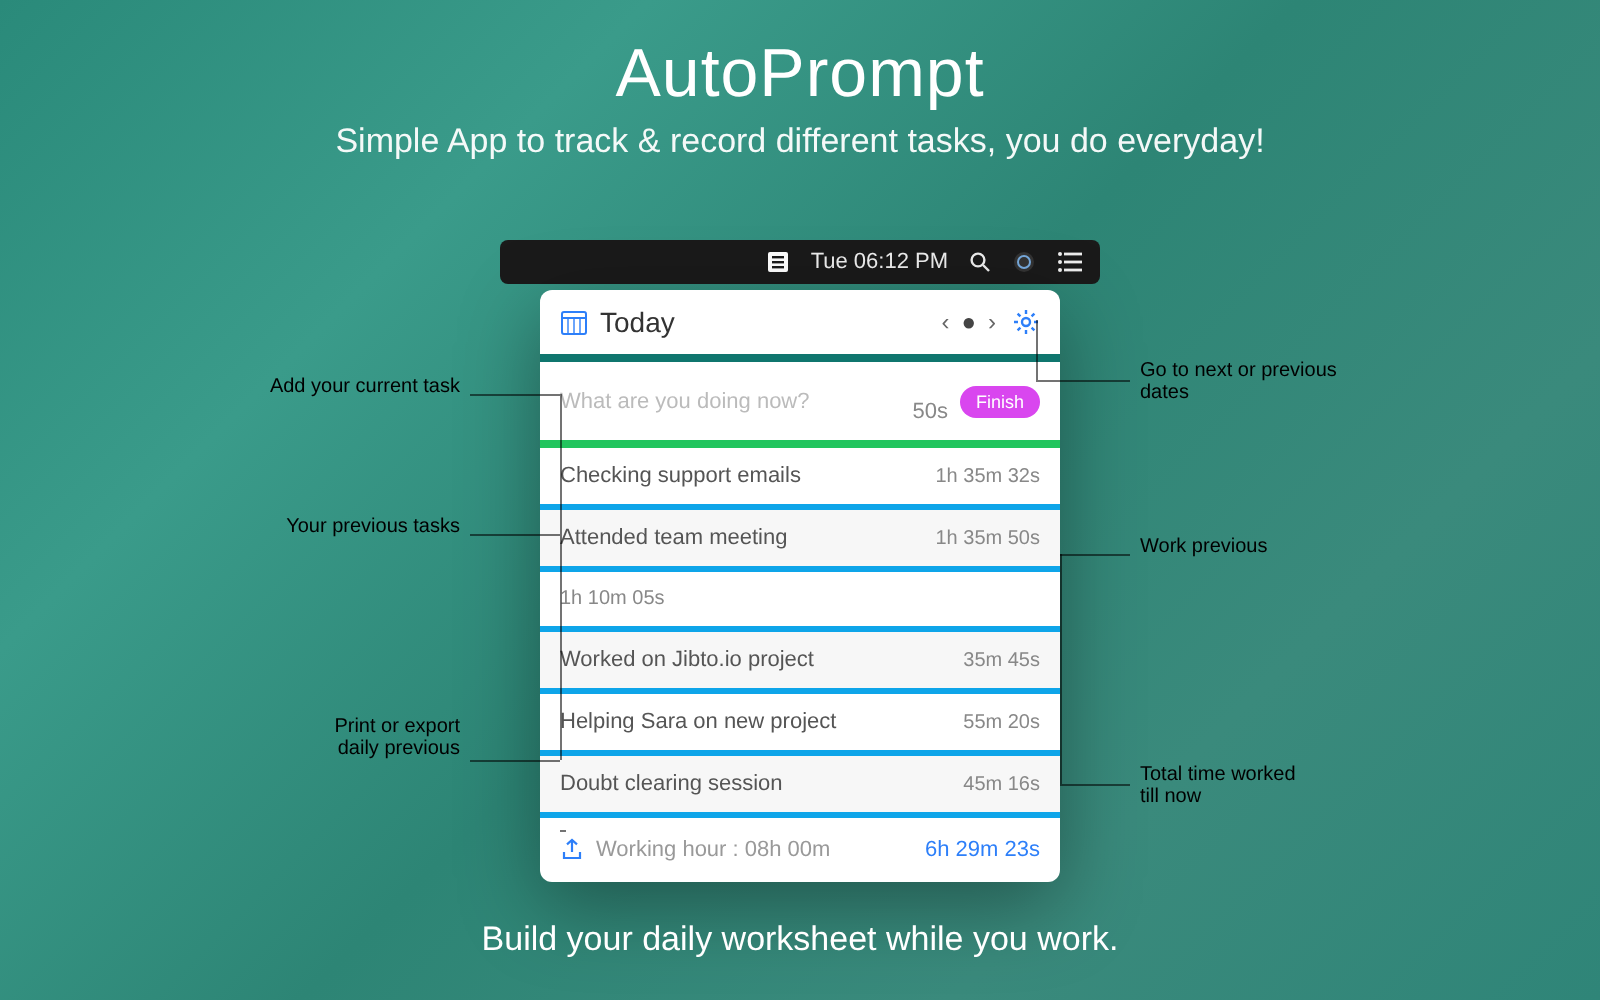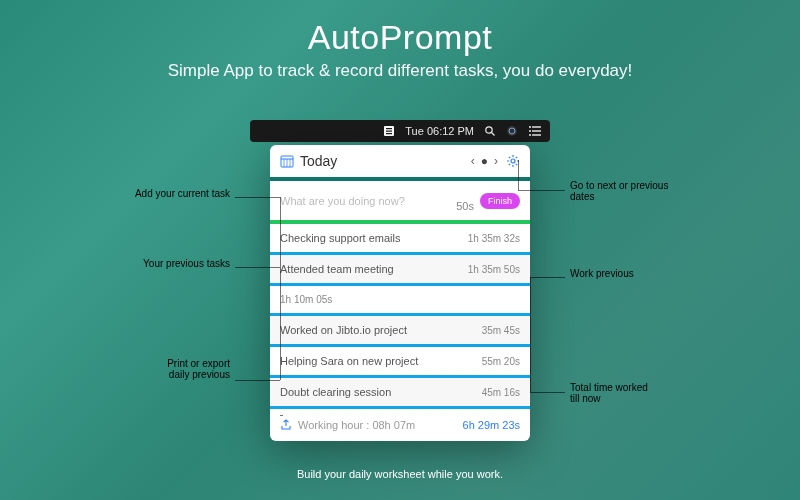--- a/index.html
+++ b/index.html
@@ -7,21 +7,21 @@
   width: 800px;
   height: 500px;
   background: linear-gradient(135deg, #2a8a7a 0%, #3a9b8a 25%, #2d8575 50%, #3a8a7c 75%, #2f8578 100%);
   font-family: -apple-system, "Helvetica Neue", Arial, sans-serif;
   position: relative;
   overflow: hidden;
 }
 .hero { text-align: center; color: #fff; padding-top: 18px; }
 .hero-title { font-size: 34px; font-weight: 300; letter-spacing: 0.5px; }
 .hero-sub { font-size: 17px; font-weight: 300; margin-top: 4px; opacity: 0.95; }
-.footer-line { position: absolute; bottom: 20px; left: 0; right: 0; text-align: center; color: #fff; font-size: 11px; font-weight: 300; margin-top: 20px; }
+.footer-line { position: absolute; bottom: 20px; left: 0; right: 0; text-align: center; color: #fff; font-size: 17px; font-weight: 300; margin-top: 20px; }
 
 
 .menubar {
   position: absolute; top: 120px; left: 50%; transform: translateX(-50%);
   width: 300px; height: 22px;
   background: #1a1a1a; border-radius: 4px;
   display: flex; align-items: center; justify-content: flex-end;
   padding: 0 8px; gap: 10px;
   color: #eee; font-size: 11px;
 }
@@ -194,21 +194,21 @@
     <span class="dur">45m 16s</span>
   </div>
 
   <div class="panel-ftr">
     <span class="exp-icon">
       <svg width="12" height="12" viewBox="0 0 12 12">
           <path d="M6 1 L6 7 M3.5 3.2 L6 1 L8.5 3.2" fill="none" stroke="#2d7ff9" stroke-width="1.1"></path>
           <path d="M2 7 v3 h8 v-3" fill="none" stroke="#2d7ff9" stroke-width="1.1"></path>
         </svg>
     </span>
-    <span class="wh">Working hour : 08h 07m</span>
+    <span class="wh">Working hour : 08h 00m</span>
     <span class="total">6h 29m 23s</span>
   </div>
 </div>
 
 <div class="callout left" style="top:188px; left:40px; width:190px;">Add your current task</div>
 <div class="callout left" style="top:258px; left:40px; width:190px;">Your previous tasks</div>
 <div class="callout left" style="top:358px; left:40px; width:190px; white-space:pre-line;">Print or export
 daily previous</div>
 
 <div class="callout right" style="top:180px; left:570px; width:200px; white-space:pre-line;">Go to next or previous

